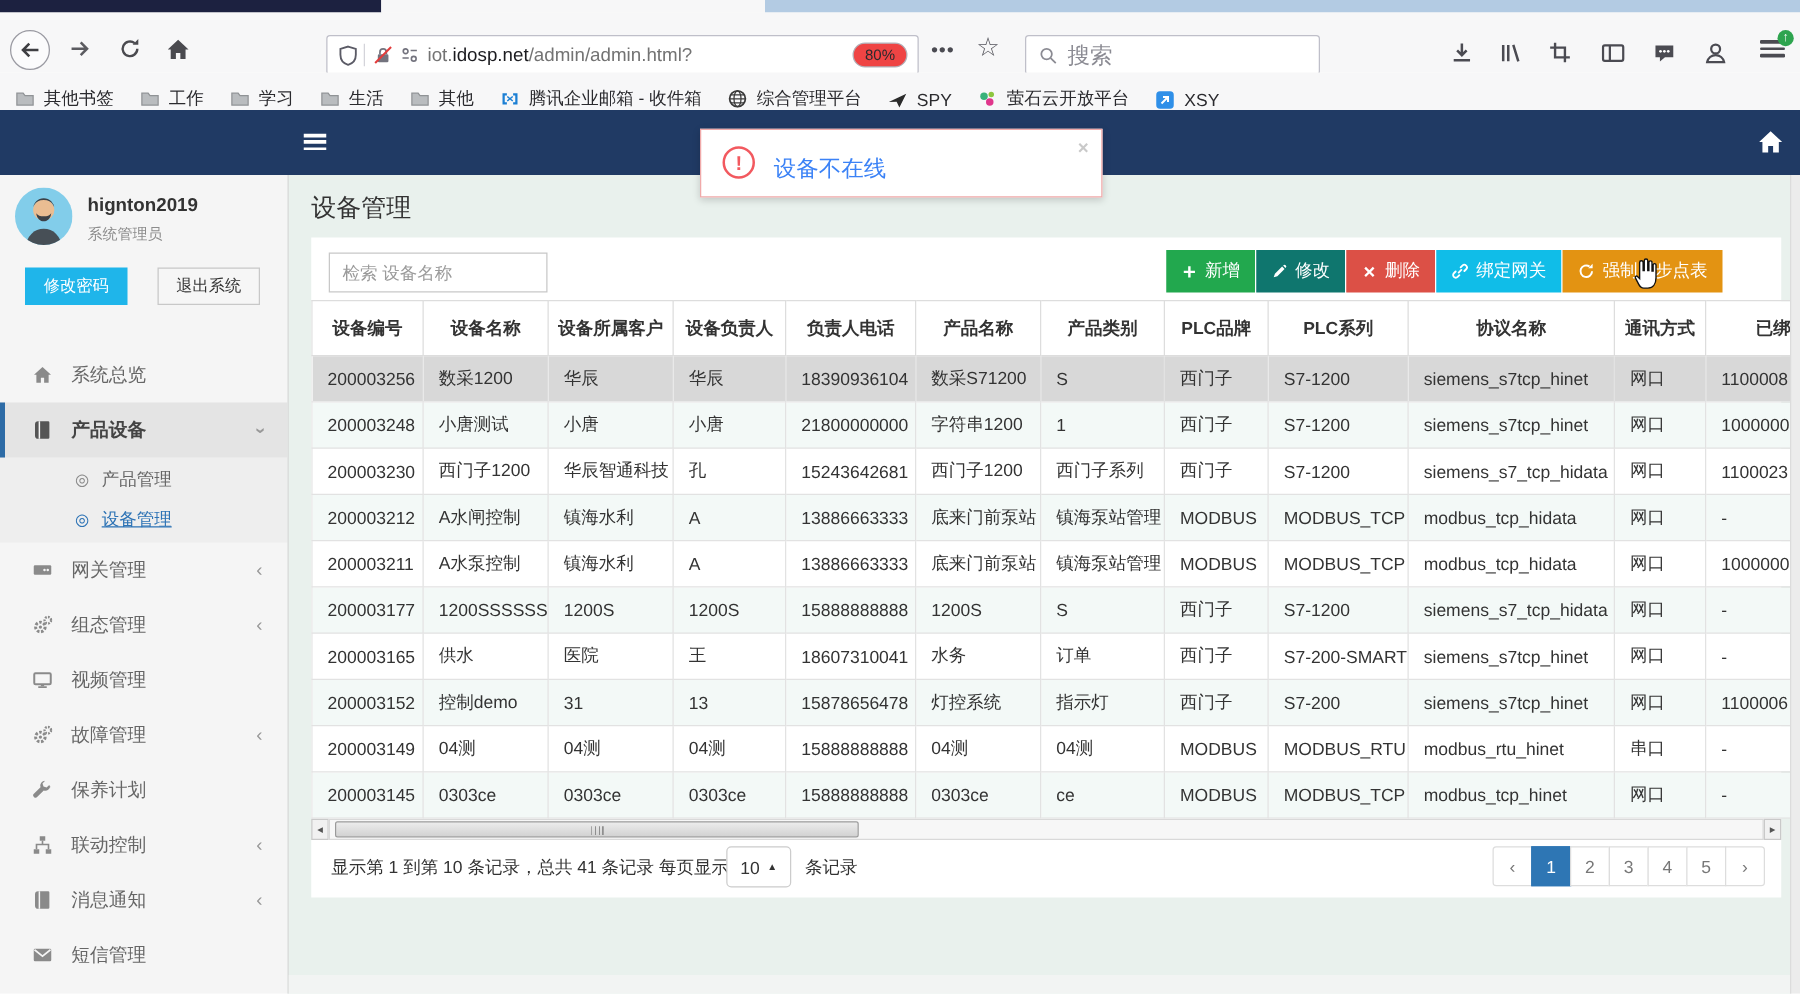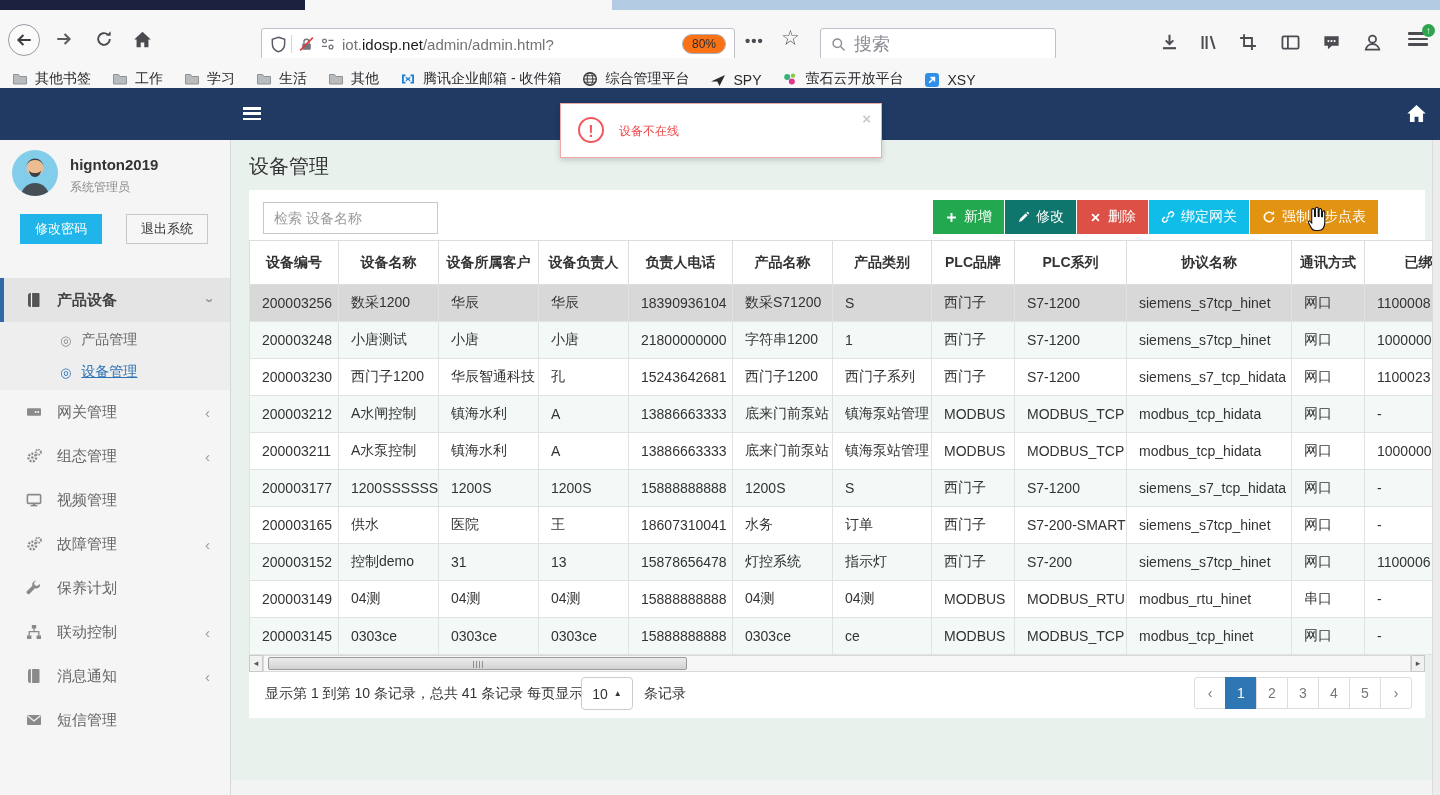--- a/index.html
+++ b/index.html
@@ -14,21 +14,21 @@
 
   .toolbar{position:absolute;top:10px;left:0;width:1440px;height:48px;background:#f7f7f8;}
   .navbtn{position:absolute;top:17px;width:24px;height:24px;display:flex;align-items:center;justify-content:center;}
   .backcircle{position:absolute;left:8px;top:17px;width:32px;height:32px;border:1px solid #9a9aa2;border-radius:50%;
     display:flex;align-items:center;justify-content:center;background:#fbfbfc;box-sizing:border-box;top:14px;}
   .urlbar{position:absolute;left:261px;top:18px;width:474px;height:32px;background:#fff;border:1px solid #bfbfc9;
     border-radius:3px;box-sizing:border-box;display:flex;align-items:center;}
   .urlbar .divider{width:1px;height:18px;background:#d4d4da;margin:0 6px 0 4px;}
   .urltext{font-size:15px;color:#737373;white-space:nowrap;overflow:hidden;margin-left:6px;flex:1;}
   .urltext .domain{color:#1b1b1f;}
-  .zoompill{border:1px solid #b1b1b9;background:#f97316;border-radius:10px;font-size:12px;color:#2a2a2e;
+  .zoompill{border:1px solid #b1b1b9;background:#ef4444;border-radius:10px;font-size:12px;color:#2a2a2e;
     padding:2px 9px;margin-right:8px;white-space:nowrap;}
   .tb-dots{position:absolute;left:745px;top:22px;font-size:15px;color:#4b4b52;letter-spacing:1px;font-weight:bold;}
   .tb-star{position:absolute;left:781px;top:16px;font-size:21px;color:#55555c;}
   .searchbox{position:absolute;left:820px;top:18px;width:236px;height:32px;background:#fff;border:1px solid #bfbfc9;
     border-radius:3px;box-sizing:border-box;display:flex;align-items:center;padding-left:10px;}
   .searchbox .ph{color:#8b8b93;font-size:18px;margin-left:8px;}
   .ticon{position:absolute;top:20px;width:24px;height:24px;display:flex;align-items:center;justify-content:center;}
   .hamb{position:absolute;left:1408px;top:22px;width:20px;height:16px;}
   .hamb i{display:block;height:2.5px;background:#4b4b52;margin-bottom:3px;border-radius:1px;}
   .hamb .badge{position:absolute;right:-7px;top:-8px;width:13px;height:13px;border-radius:50%;background:#2ea44f;
@@ -108,21 +108,21 @@
   .pg:first-child{border-radius:3px 0 0 3px;margin-left:0;}
   .pg:last-child{border-radius:0 3px 3px 0;}
   .pg.active{background:#2e76b4;border-color:#2e76b4;color:#fff;}
 
   .vscroll{position:absolute;top:140px;left:1432px;width:8px;height:655px;background:#ececec;border-left:1px solid #dcdcdc;box-sizing:border-box;}
 
   .alert{position:absolute;left:560px;top:103px;width:320px;height:53px;background:#fff;border:1px solid #f0a9a9;
     box-shadow:0 2px 6px rgba(0,0,0,.18);z-index:50;}
   .alert .aic{position:absolute;left:17px;top:13px;width:26px;height:26px;border:2px solid #f2595f;border-radius:50%;
     color:#f2595f;font-weight:bold;font-size:16px;text-align:center;line-height:26px;box-sizing:border-box;}
-  .alert .atext{position:absolute;left:58px;top:19px;color:#ef4444;font-size:12px;}
+  .alert .atext{position:absolute;left:58px;top:19px;color:#3b82f6;font-size:18px;}
   .alert .aclose{position:absolute;right:10px;top:6px;color:#c9c9c9;font-size:15px;font-weight:bold;cursor:pointer;}
 
   .cursor{position:absolute;left:1306px;top:205px;z-index:100;pointer-events:none;}
 </style>
 </head>
 <body>
 
 <div class="screen">
 
   <div class="tabstrip">
@@ -353,20 +353,28 @@
         </g>
       </svg>
       <div>
         <div class="uname">hignton2019</div>
         <div class="urole">系统管理员</div>
       </div>
     </div>
     <button class="sbtn pw">修改密码</button>
     <button class="sbtn out">退出系统</button>
     <nav class="menu">
+        <div class="mitem">
+          <span class="micon">
+            <svg width="16" height="16" viewBox="0 0 16 16">
+              <path d="M8 1.6 1.2 7.8h1.9v6.4h3.6v-4h2.6v4h3.6V7.8h1.9z" fill="currentColor"></path>
+            </svg>
+          </span>
+          <span>系统总览</span>
+        </div>
         <div class="mitem active-parent">
           <span class="micon">
             <svg width="16" height="16" viewBox="0 0 16 16">
               <path d="M4.5 1h8a1 1 0 0 1 1 1v12a1 1 0 0 1-1 1h-8A2.5 2.5 0 0 1 2 12.5v-9A2.5 2.5 0 0 1 4.5 1z" fill="currentColor"></path>
               <path d="M5.5 1v14" stroke="#f5f5f5" stroke-width="1.2"></path>
             </svg>
           </span>
           <span>产品设备</span>
           <span class="chev">‹</span>
         </div>

